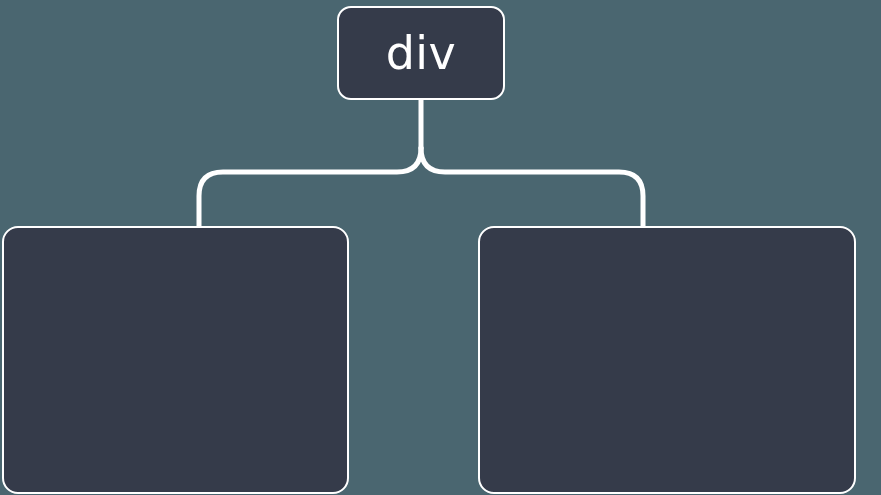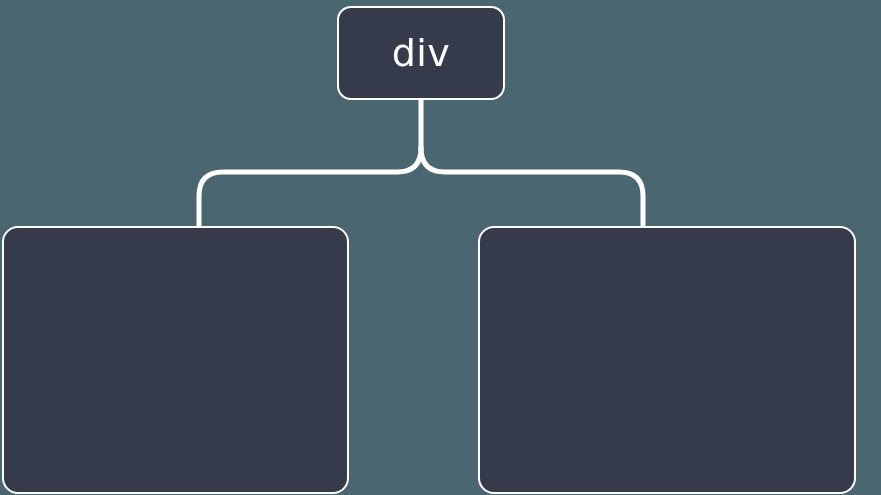--- a/index.html
+++ b/index.html
@@ -39,21 +39,21 @@
     left: 337px;
     top: 6px;
     width: 168px;
     height: 94px;
     display: flex;
     align-items: center;
     justify-content: center;
   }
   .node-root-label {
     color: #ffffff;
-    font-size: 38px;
+    font-size: 46px;
     letter-spacing: 0.5px;
     line-height: 1;
   }
   .node-child {
     top: 226px;
     height: 268px;
     border-radius: 16px;
   }
   .node-left  { left: 2px;   width: 347px; }
   .node-right { left: 478px; width: 378px; }

